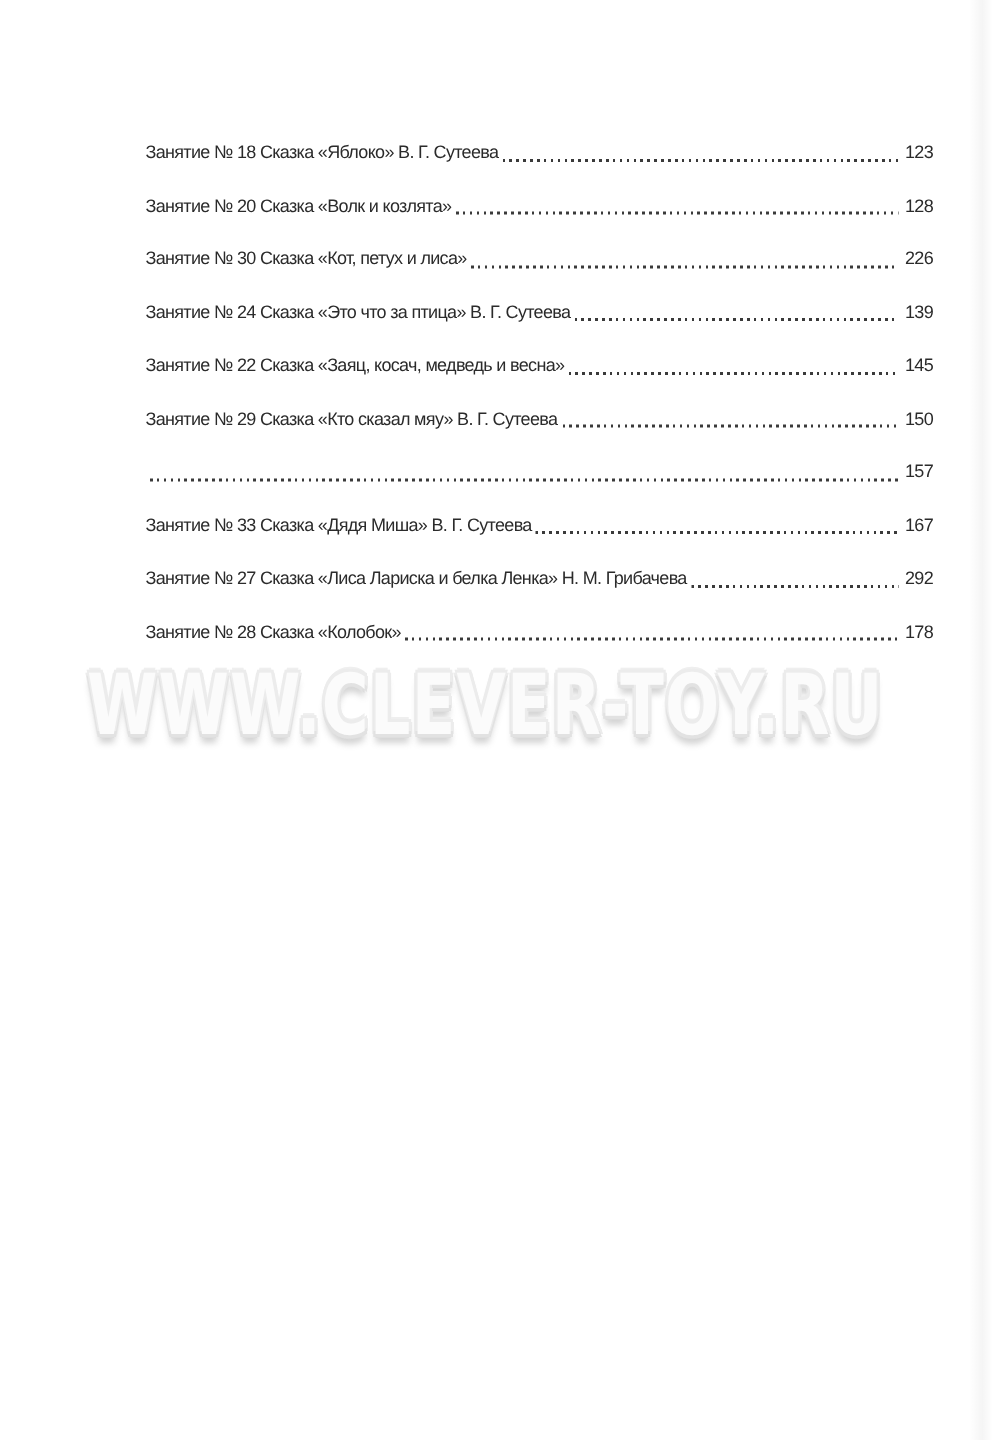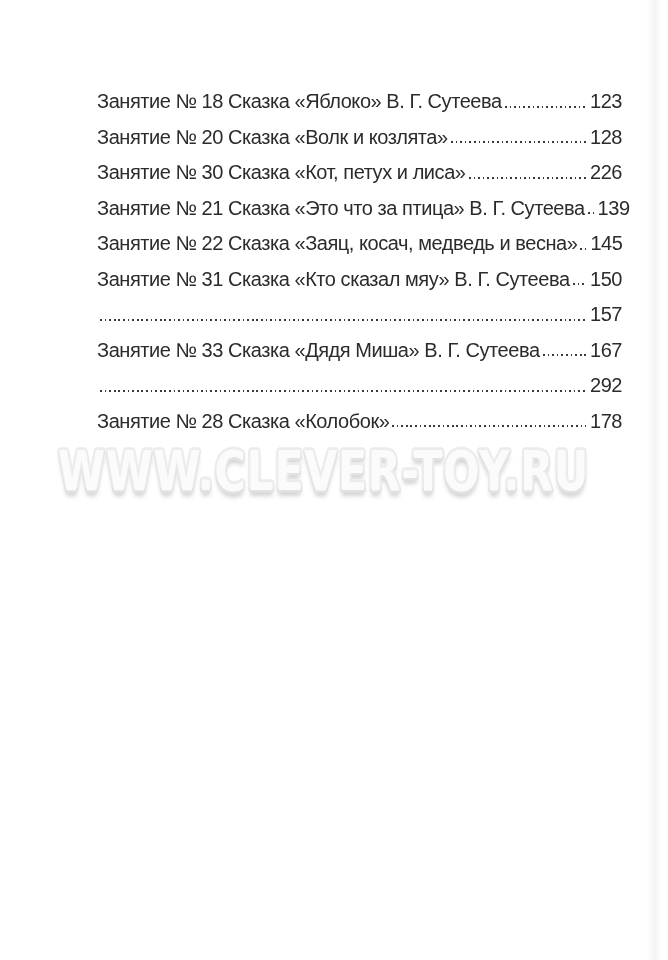--- a/index.html
+++ b/index.html
@@ -57,21 +57,21 @@
     left: 52px;
     right: 46px;
     top: 84px;
     z-index: 2;
   }
   .toc-row {
     display: flex;
     align-items: center;
     height: 35.5px;
     line-height: 35.5px;
-    font-size: 20px;
+    font-size: 12px;
     letter-spacing: -0.45px;
     color: #2b2b2b;
   }
   .toc-row.indented {
     padding-left: 45px;
   }
   .toc-title {
     white-space: nowrap;
     flex: 0 0 auto;
   }
@@ -113,50 +113,51 @@
     <span class="toc-page">128</span>
   </div>
 
   <div class="toc-row indented">
     <span class="toc-title">Занятие № 30 Сказка «Кот, петух и лиса»</span>
     <span class="leader"></span>
     <span class="toc-page">226</span>
   </div>
 
   <div class="toc-row indented">
-    <span class="toc-title">Занятие № 21 Сказка «Это что за птица» В. Г. Сутеева</span>
+    <span class="toc-title">Занятие № 24 Сказка «Это что за птица» В. Г. Сутеева</span>
     <span class="leader"></span>
     <span class="toc-page">139</span>
   </div>
 
   <div class="toc-row indented">
     <span class="toc-title">Занятие № 22 Сказка «Заяц, косач, медведь и весна»</span>
     <span class="leader"></span>
     <span class="toc-page">145</span>
   </div>
 
   <div class="toc-row indented">
-    <span class="toc-title">Занятие № 31 Сказка «Кто сказал мяу» В. Г. Сутеева</span>
+    <span class="toc-title">Занятие № 29 Сказка «Кто сказал мяу» В. Г. Сутеева</span>
     <span class="leader"></span>
     <span class="toc-page">150</span>
   </div>
 
   <div class="toc-row indented">
     <span class="leader"></span>
     <span class="toc-page">157</span>
   </div>
 
 
   <div class="toc-row indented">
     <span class="toc-title">Занятие № 33 Сказка «Дядя Миша» В. Г. Сутеева</span>
     <span class="leader"></span>
     <span class="toc-page">167</span>
   </div>
 
   <div class="toc-row indented">
+    <span class="toc-title">Занятие № 27 Сказка «Лиса Лариска и белка Ленка» Н. М. Грибачева</span>
     <span class="leader"></span>
     <span class="toc-page">292</span>
   </div>
 
   <div class="toc-row indented">
     <span class="toc-title">Занятие № 28 Сказка «Колобок»</span>
     <span class="leader"></span>
     <span class="toc-page">178</span>
   </div>
 

